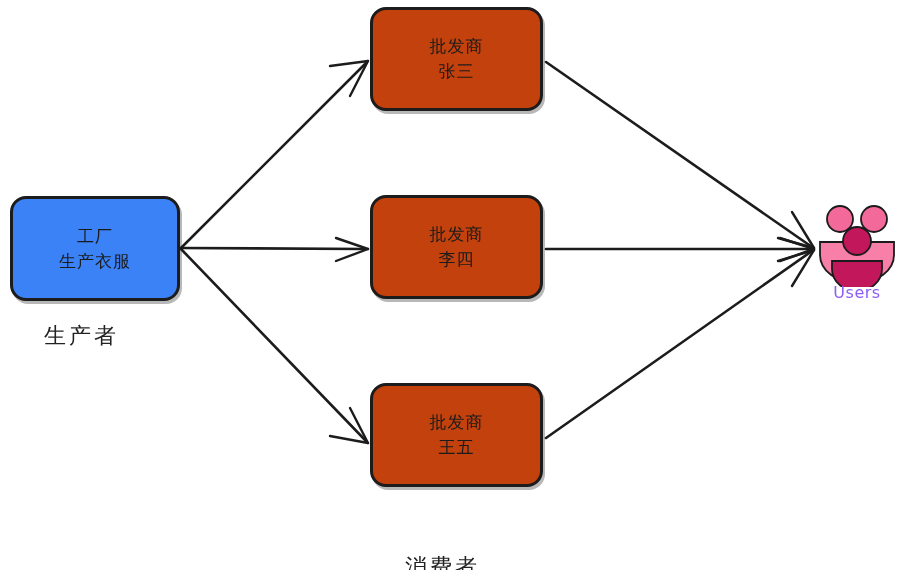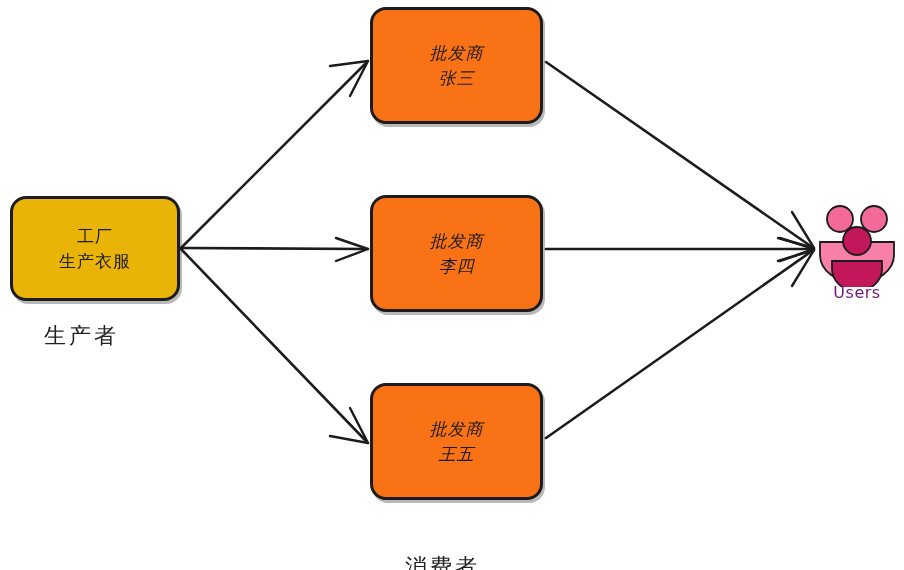--- a/index.html
+++ b/index.html
@@ -42,28 +42,27 @@
   }
   .node-box .line {
     display: block;
     white-space: nowrap;
   }
   .factory-box {
     left: 10px;
     top: 196px;
     width: 170px;
     height: 105px;
-    background: #eab308;
+    background: #3b82f6;
   }
   .wholesaler-box {
     left: 370px;
     width: 173px;
-    height: 117px;
-    background: #f97316;
-    font-style: italic;
+    height: 104px;
+    background: #c2410c;
   }
   .wholesaler-1 { top: 7px; }
   .wholesaler-2 { top: 195px; }
   .wholesaler-3 { top: 383px; }
 
   .plain-label {
     position: absolute;
     color: #222222;
     font-size: 22px;
     letter-spacing: 3px;
@@ -84,21 +83,21 @@
     width: 78px;
     height: 90px;
   }
   .users-caption {
     position: absolute;
     left: 818px;
     top: 283px;
     width: 78px;
     text-align: center;
     font-size: 16px;
-    color: #701a75;
+    color: #8b5cf6;
     letter-spacing: 0.5px;
     font-family: "DejaVu Sans", sans-serif;
   }
   .watermark {
     position: absolute;
     right: 10px;
     bottom: 8px;
     color: #cfcfcf;
     font-size: 15px;
     letter-spacing: 0.5px;

